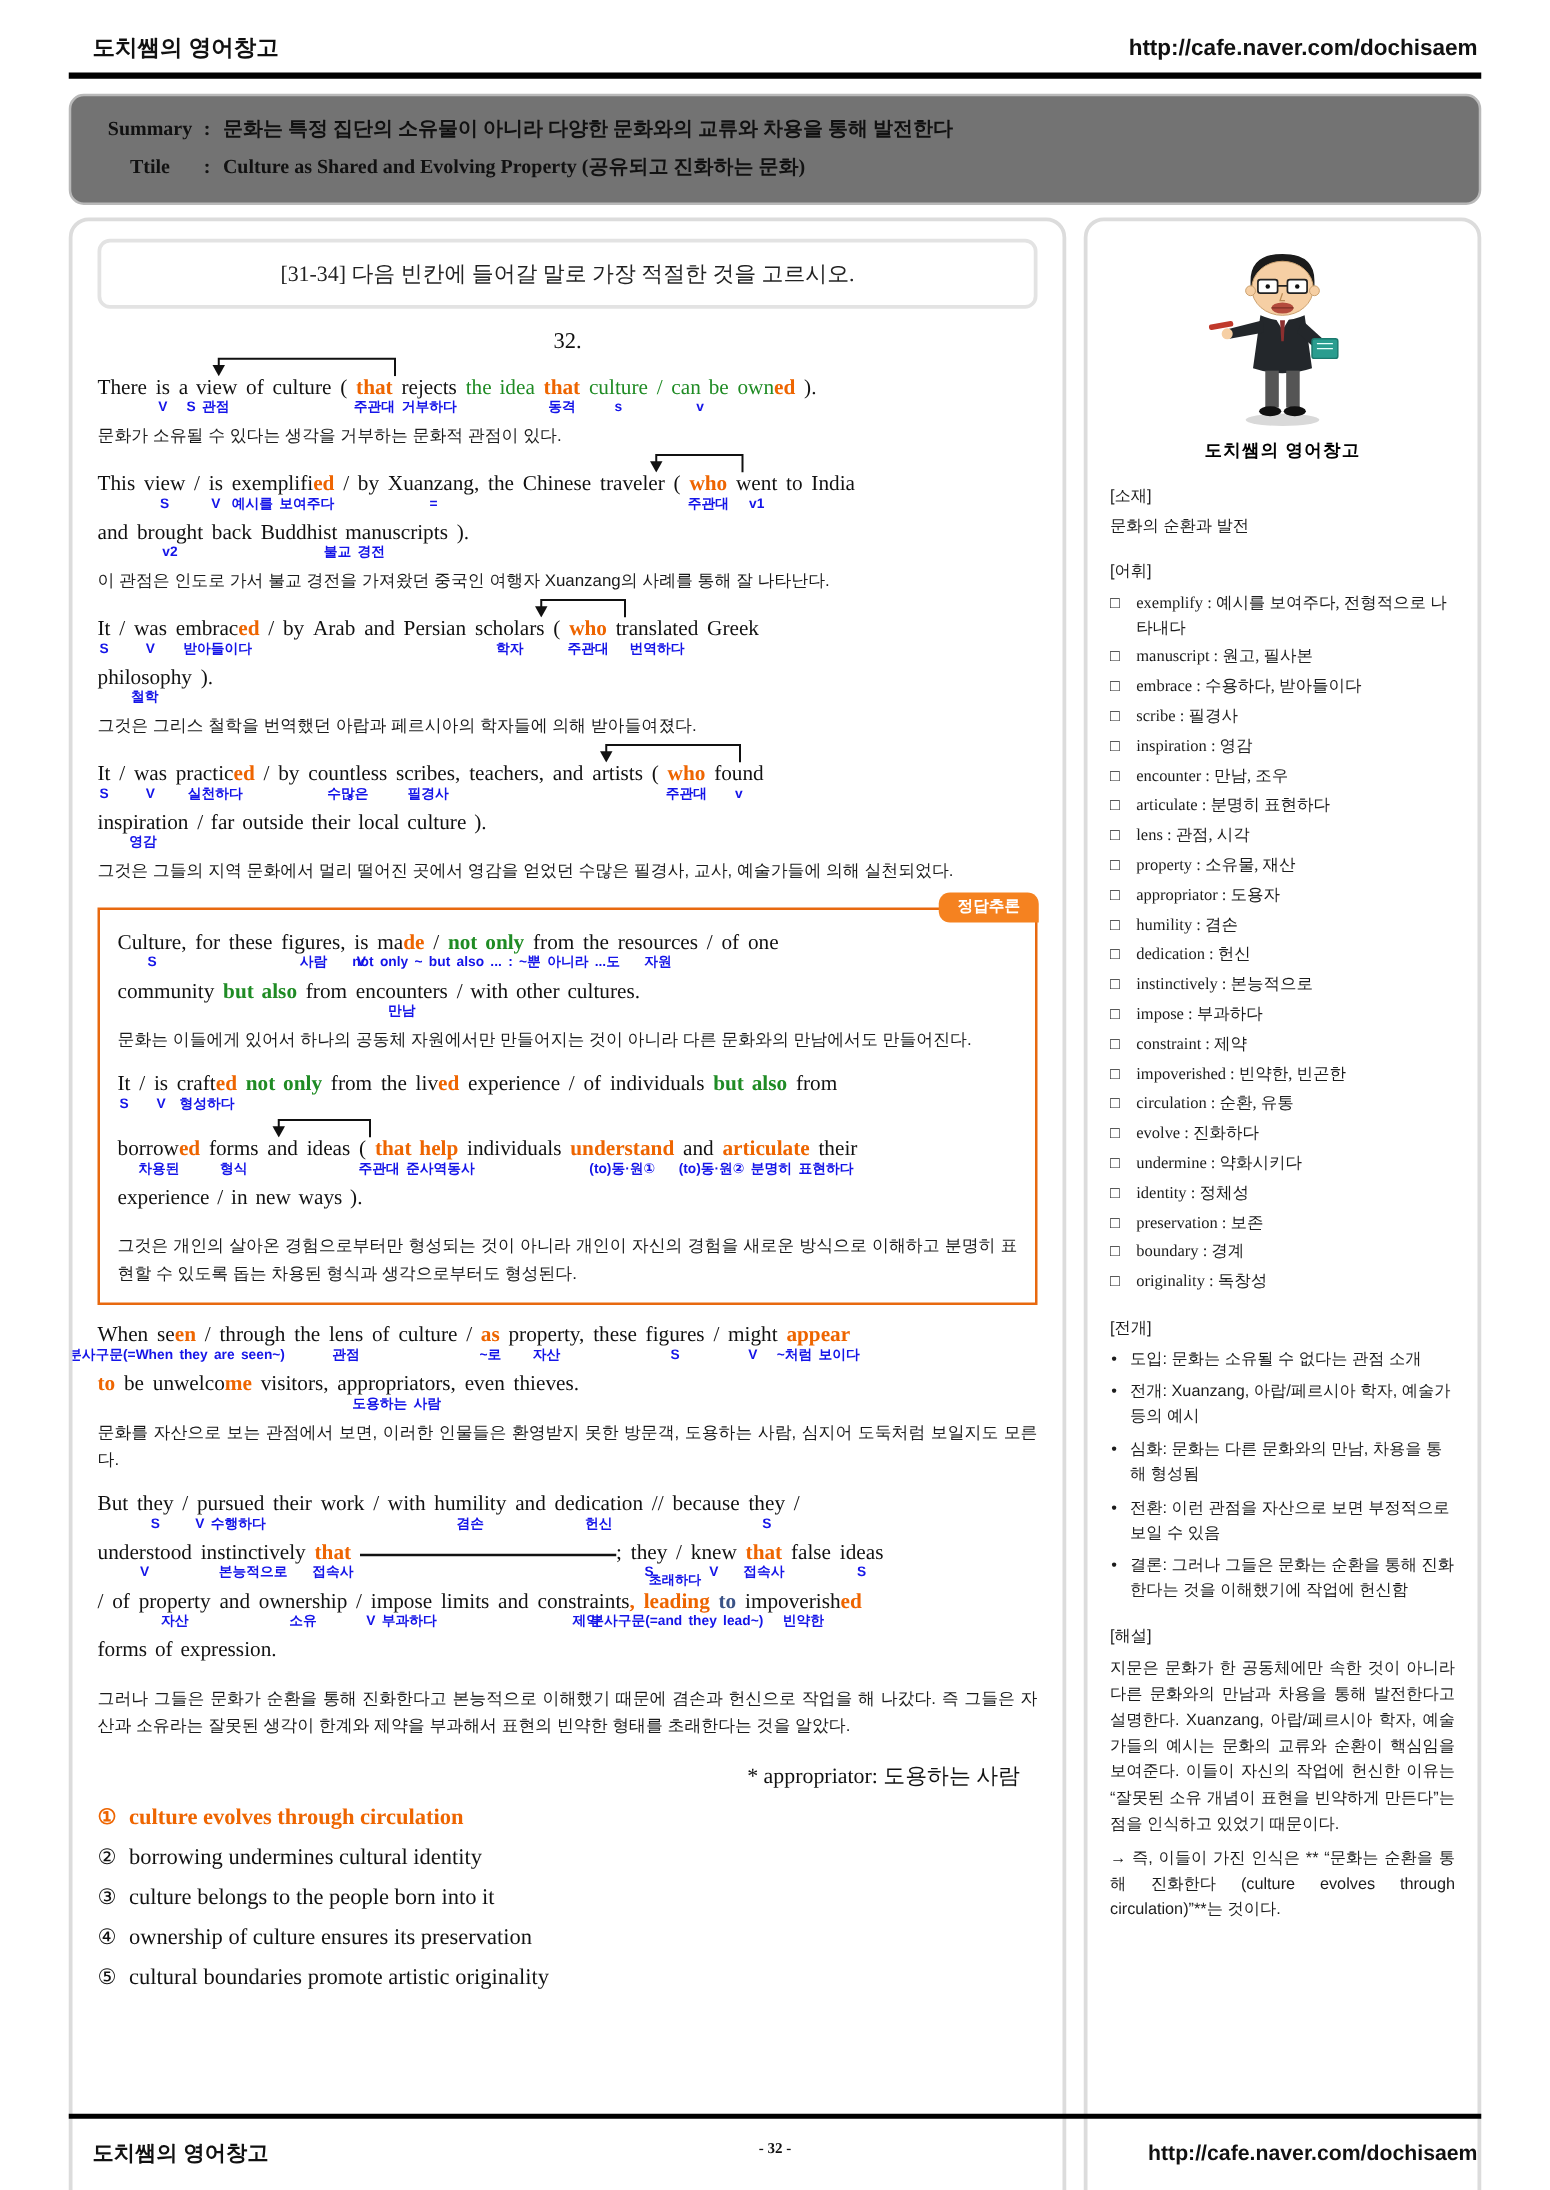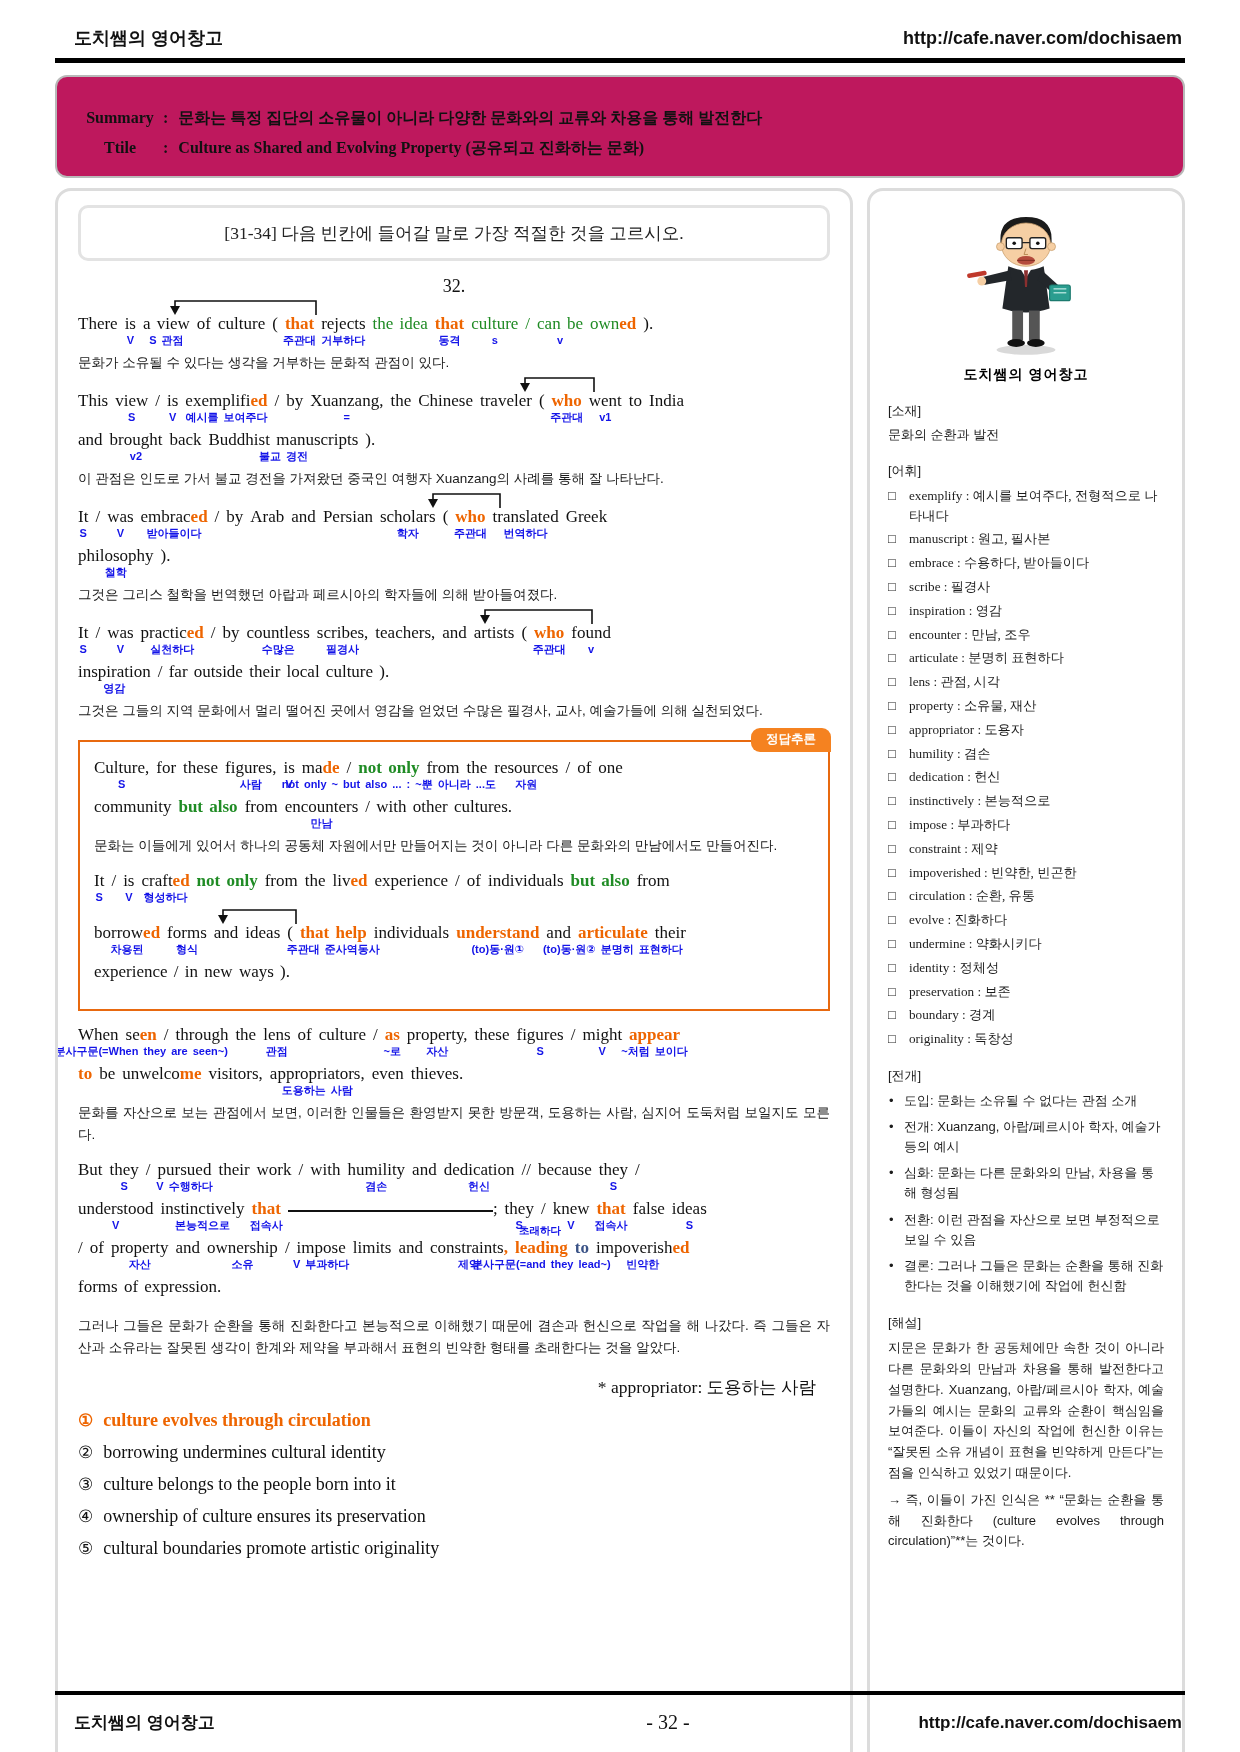--- a/index.html
+++ b/index.html
@@ -4,22 +4,22 @@
 <style>
   html,body{margin:0;padding:0;background:#fff;}
   .page{position:relative;width:1240px;height:1752px;background:#fff;overflow:hidden;
         font-family:"Liberation Serif","DejaVu Serif",serif;color:#111;}
   
   header{display:flex;justify-content:space-between;align-items:baseline;
          padding:26px 58px 8px 74px;
          font-family:"Liberation Sans","DejaVu Sans",sans-serif;font-weight:bold;font-size:18px;}
   .rule{height:5px;background:#000;margin:0 55px;}
   
-  .summary{margin:12px 55px 0;background:#be185d;border:2px solid #b9b9b9;border-radius:12px;
-           padding:26px 20px 12px;font-size:16px;font-weight:bold;font-family:Liberation Serif, serif;}
+  .summary{margin:12px 55px 0;background:#737373;border:2px solid #b9b9b9;border-radius:12px;
+           padding:12px 20px 12px;font-size:16px;font-weight:bold;font-family:Liberation Serif, serif;}
   .srow{display:flex;line-height:1.9;}
   .slabel{min-width:86px;text-align:center;font-weight:bold;}
   .scolon{margin:0 10px 0 0;}
   
   .panels{display:flex;gap:14px;margin:10px 55px 0;height:1647px;}
   .main-panel{position:relative;flex:1;border:3px solid #dcdcdc;border-radius:16px;
               padding:14px 20px 16px;overflow:hidden;}
   .sidebar{width:288px;flex:none;border:3px solid #dcdcdc;border-radius:16px;padding:14px 12px;
            font-family:"Liberation Sans","DejaVu Sans",sans-serif;font-size:13px;color:#1c1c1c;overflow:hidden;}
   
@@ -69,21 +69,21 @@
   .fitem .bu{width:15px;flex:none;padding-left:1px;}
   .fitem .ft{flex:1;}
   .expl-p{margin:6px 0 0;line-height:1.6;text-align:justify;}
   
   footer{position:absolute;left:0;right:0;bottom:18px;}
   .bottom-rule{height:4px;margin:0 55px 16px;}
   .footer-row{position:relative;display:flex;justify-content:space-between;align-items:baseline;
               padding:0 58px 0 74px;
               font-family:"Liberation Sans","DejaVu Sans",sans-serif;font-weight:bold;font-size:17px;}
   .fpage{position:absolute;left:50%;transform:translateX(-50%);
-         font-family:"Liberation Serif","DejaVu Serif",serif;font-weight:normal;font-size:20px;margin-left:48px;}
+         font-family:"Liberation Serif","DejaVu Serif",serif;font-weight:bold;font-size:12px;}
 </style>
 </head>
 <body>
 
 <div class="page">
 
   <header>
     <span>도치쌤의 영어창고</span>
     <span>http://cafe.naver.com/dochisaem</span>
   </header>
@@ -148,20 +148,21 @@
               <div class="eline"><span class="unit"><span class="word"><span class="c-k">community</span></span></span><span class="unit"><span class="word"><span class="c-gb">but also</span></span></span><span class="unit"><span class="word"><span class="c-k">from</span></span></span><span class="unit"><span class="word"><span class="c-k">encounters</span></span><span class="ann">만남</span></span><span class="unit"><span class="word"><span class="c-k">/ with other cultures.</span></span></span></div>
               <div class="ko">문화는 이들에게 있어서 하나의 공동체 자원에서만 만들어지는 것이 아니라 다른 문화와의 만남에서도 만들어진다.</div>
             </div>
             <div class="para">
               <div class="eline"><span class="unit"><span class="word"><span class="c-k">It</span></span><span class="ann">S</span></span><span class="unit"><span class="word"><span class="c-k">/</span></span></span><span class="unit"><span class="word"><span class="c-k">is</span></span><span class="ann">V</span></span><span class="unit"><span class="word"><span class="c-k">craft</span><span class="c-o">ed</span></span><span class="ann">형성하다</span></span><span class="unit"><span class="word"><span class="c-gb">not only</span></span></span><span class="unit"><span class="word"><span class="c-k">from</span></span></span><span class="unit"><span class="word"><span class="c-k">the</span></span></span><span class="unit"><span class="word"><span class="c-k">liv</span><span class="c-o">ed</span></span></span><span class="unit"><span class="word"><span class="c-k">experience</span></span></span><span class="unit"><span class="word"><span class="c-k">/</span></span></span><span class="unit"><span class="word"><span class="c-k">of</span></span></span><span class="unit"><span class="word"><span class="c-k">individuals</span></span></span><span class="unit"><span class="word"><span class="c-gb">but also</span></span></span><span class="unit"><span class="word"><span class="c-k">from</span></span></span></div>
               <div class="eline arrowed"><svg class="rel-arrow" width="84" height="17" style="left: 122px;">
                   <path d="M80 17 L80 3 L7 3 L7 9" fill="none" stroke="#111" stroke-width="1.6"></path>
                   <polygon points="2,8 12,8 7,17" fill="#111"></polygon>
                 </svg><span class="unit"><span class="word"><span class="c-k">borrow</span><span class="c-o">ed</span></span><span class="ann">차용된</span></span><span class="unit"><span class="word"><span class="c-k">forms</span></span><span class="ann">형식</span></span><span class="unit"><span class="word"><span class="c-k">and</span></span></span><span class="unit"><span class="word"><span class="c-k">ideas</span></span></span><span class="unit"><span class="word"><span class="c-k">(</span></span></span><span class="unit"><span class="word"><span class="c-o">that help</span></span><span class="ann">주관대 준사역동사</span></span><span class="unit"><span class="word"><span class="c-k">individuals</span></span></span><span class="unit"><span class="word"><span class="c-o">understand</span></span><span class="ann">(to)동·원①</span></span><span class="unit"><span class="word"><span class="c-k">and</span></span></span><span class="unit"><span class="word"><span class="c-o">articulate</span></span><span class="ann">(to)동·원② 분명히 표현하다</span></span><span class="unit"><span class="word"><span class="c-k">their</span></span></span></div>
               <div class="eline"><span class="unit"><span class="word"><span class="c-k">experience / in new ways ).</span></span></span></div>
+              <div class="ko">그것은 개인의 살아온 경험으로부터만 형성되는 것이 아니라 개인이 자신의 경험을 새로운 방식으로 이해하고 분명히 표현할 수 있도록 돕는 차용된 형식과 생각으로부터도 형성된다.</div>
             </div>
           </div>
           <div class="para">
             <div class="eline"><span class="unit"><span class="word"><span class="c-k">When</span></span></span><span class="unit"><span class="word"><span class="c-k">se</span><span class="c-o">en</span></span><span class="ann">분사구문(=When they are seen~)</span></span><span class="unit"><span class="word"><span class="c-k">/</span></span></span><span class="unit"><span class="word"><span class="c-k">through</span></span></span><span class="unit"><span class="word"><span class="c-k">the</span></span></span><span class="unit"><span class="word"><span class="c-k">lens</span></span><span class="ann">관점</span></span><span class="unit"><span class="word"><span class="c-k">of</span></span></span><span class="unit"><span class="word"><span class="c-k">culture</span></span></span><span class="unit"><span class="word"><span class="c-k">/</span></span></span><span class="unit"><span class="word"><span class="c-o">as</span></span><span class="ann">~로</span></span><span class="unit"><span class="word"><span class="c-k">property,</span></span><span class="ann">자산</span></span><span class="unit"><span class="word"><span class="c-k">these</span></span></span><span class="unit"><span class="word"><span class="c-k">figures</span></span><span class="ann">S</span></span><span class="unit"><span class="word"><span class="c-k">/</span></span></span><span class="unit"><span class="word"><span class="c-k">might</span></span><span class="ann">V</span></span><span class="unit"><span class="word"><span class="c-o">appear</span></span><span class="ann">~처럼 보이다</span></span></div>
             <div class="eline"><span class="unit"><span class="word"><span class="c-o">to</span></span></span><span class="unit"><span class="word"><span class="c-k">be</span></span></span><span class="unit"><span class="word"><span class="c-k">unwelco</span><span class="c-o">me</span></span></span><span class="unit"><span class="word"><span class="c-k">visitors,</span></span></span><span class="unit"><span class="word"><span class="c-k">appropriators,</span></span><span class="ann">도용하는 사람</span></span><span class="unit"><span class="word"><span class="c-k">even</span></span></span><span class="unit"><span class="word"><span class="c-k">thieves.</span></span></span></div>
             <div class="ko">문화를 자산으로 보는 관점에서 보면, 이러한 인물들은 환영받지 못한 방문객, 도용하는 사람, 심지어 도둑처럼 보일지도 모른다.</div>
           </div>
           <div class="para">
             <div class="eline"><span class="unit"><span class="word"><span class="c-k">But</span></span></span><span class="unit"><span class="word"><span class="c-k">they</span></span><span class="ann">S</span></span><span class="unit"><span class="word"><span class="c-k">/</span></span></span><span class="unit"><span class="word"><span class="c-k">pursued</span></span><span class="ann">V 수행하다</span></span><span class="unit"><span class="word"><span class="c-k">their</span></span></span><span class="unit"><span class="word"><span class="c-k">work</span></span></span><span class="unit"><span class="word"><span class="c-k">/</span></span></span><span class="unit"><span class="word"><span class="c-k">with</span></span></span><span class="unit"><span class="word"><span class="c-k">humility</span></span><span class="ann">겸손</span></span><span class="unit"><span class="word"><span class="c-k">and</span></span></span><span class="unit"><span class="word"><span class="c-k">dedication</span></span><span class="ann">헌신</span></span><span class="unit"><span class="word"><span class="c-k">//</span></span></span><span class="unit"><span class="word"><span class="c-k">because</span></span></span><span class="unit"><span class="word"><span class="c-k">they</span></span><span class="ann">S</span></span><span class="unit"><span class="word"><span class="c-k">/</span></span></span></div>
             <div class="eline"><span class="unit"><span class="word"><span class="c-k">understood</span></span><span class="ann">V</span></span><span class="unit"><span class="word"><span class="c-k">instinctively</span></span><span class="ann">본능적으로</span></span><span class="unit"><span class="word"><span class="c-o">that</span></span><span class="ann">접속사</span></span><span class="unit"><span class="word"><span class="blank"></span><span class="c-k">;</span></span></span><span class="unit"><span class="word"><span class="c-k">they</span></span><span class="ann">S</span></span><span class="unit"><span class="word"><span class="c-k">/</span></span></span><span class="unit"><span class="word"><span class="c-k">knew</span></span><span class="ann">V</span></span><span class="unit"><span class="word"><span class="c-o">that</span></span><span class="ann">접속사</span></span><span class="unit"><span class="word"><span class="c-k">false</span></span></span><span class="unit"><span class="word"><span class="c-k">ideas</span></span><span class="ann">S</span></span></div>

